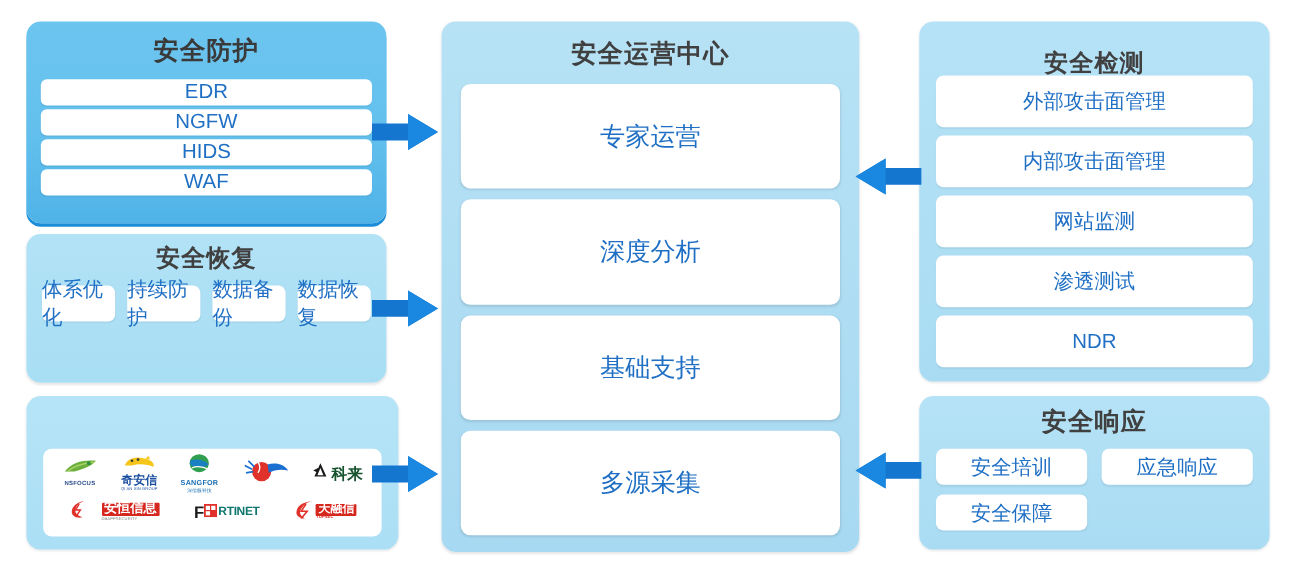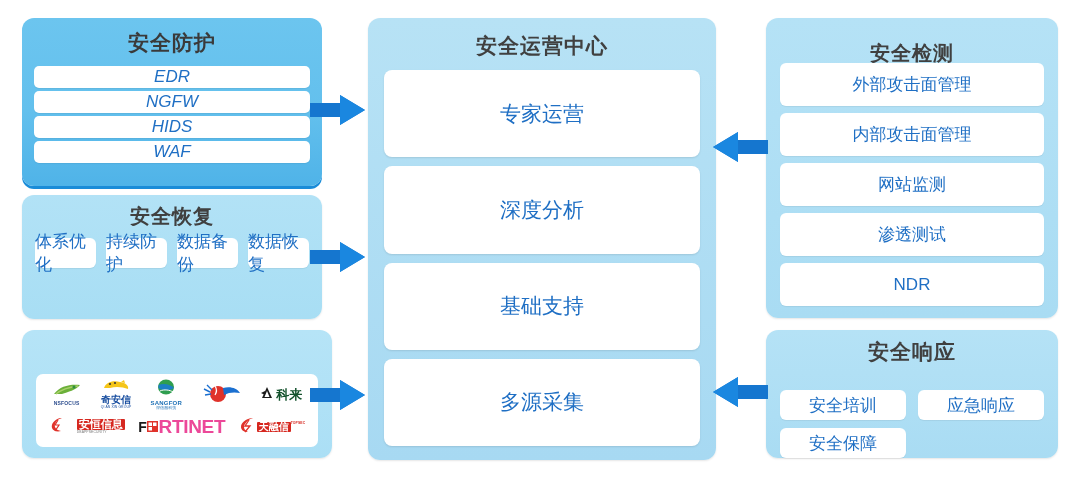--- a/index.html
+++ b/index.html
@@ -48,21 +48,21 @@
   
   #panel-protection {
     left: 22px; top: 18px; width: 300px; height: 168px;
     background: linear-gradient(180deg, #6cc5ef 0%, #63c0ed 55%, #4fb3e8 100%);
     border-radius: 12px;
     box-shadow: 0 3px 0 0 #1a8cd8;
   }
   #panel-protection .panel-title { color: #3a3a3a; padding-top: 14px; font-size: 21px; }
   #panel-protection .chip-stack {
     position: absolute; left: 12px; right: 12px; top: 48px;
-    display: flex; flex-direction: column; gap: 3px; font-style: italic;
+    display: flex; flex-direction: column; gap: 3px;
   }
   #panel-protection .chip { height: 22px; font-size: 17px; border-radius: 5px; }
 
   #panel-recovery {
     left: 22px; top: 195px; width: 300px; height: 124px;
     background: linear-gradient(180deg, #b2e2f6 0%, #a8def4 100%);
   }
   #panel-recovery .panel-title { padding-top: 11px; }
   #panel-recovery .grid2 {
     position: absolute; left: 13px; right: 13px; top: 43px;
@@ -117,21 +117,21 @@
   }
   #detection-list .chip { flex: 1; font-size: 17px; }
 
   #panel-response {
     left: 766px; top: 330px; width: 292px; height: 128px;
     background: linear-gradient(180deg, #b5e2f6 0%, #a9dcf3 100%);
   }
   #panel-response .panel-title { padding-top: 11px; font-size: 21px; }
   #response-grid {
     position: absolute; left: 14px; right: 14px; top: 44px;
-    display: grid; grid-template-columns: 1fr 1fr; gap: 8px 12px; margin-top: 16px;
+    display: grid; grid-template-columns: 1fr 1fr; gap: 8px 12px;
   }
   #response-grid .chip { height: 30px; }
   .slot-empty { visibility: hidden; }
 
   
   .arrow {
     position: absolute;
     width: 56px; height: 34px;
   }
   .arrow svg { display: block; width: 100%; height: 100%; }
@@ -252,33 +252,33 @@
           <span style="display:flex;align-items:center">
             <span style="font-size:14px;font-weight:bold;color:#1a1a1a;letter-spacing:-.3px">F</span>
             <span class="mark" style="margin:0 .5px">
               <svg width="11" height="11" viewBox="0 0 11 11">
                 <rect x="0" y="0" width="11" height="11" fill="#e0322a"></rect>
                 <rect x="1.5" y="1.5" width="3.5" height="3.5" fill="#ffffff"></rect>
                 <rect x="6" y="1.5" width="3.5" height="3.5" fill="#ffffff"></rect>
                 <rect x="1.5" y="6" width="3.5" height="3.5" fill="#ffffff"></rect>
               </svg>
             </span>
-            <span style="font-size:19px;font-weight:bold;color:#ec4899;letter-spacing:-.3px">RTINET</span>
+            <span style="font-size:10px;font-weight:bold;color:#0f766e;letter-spacing:-.3px">RTINET</span>
           </span>
         </div>
 
         <div class="logo">
           <span style="display:flex;align-items:center;gap:2px">
             <span class="mark">
               <svg width="16" height="16" viewBox="0 0 16 16">
                 <path d="M13 1 C6 2 2 6 2 10 C2 13 5 15 9 15 C5 13 4 10 6 7 C8 4 10 2 14 1 Z" fill="#e0322a"></path>
                 <path d="M10 3 L6 9 L11 9 L6 15" stroke="#e0322a" stroke-width="1.3" fill="none"></path>
               </svg>
             </span>
-            <span style="display:flex;flex-direction:row;align-items:flex-start">
+            <span style="display:flex;flex-direction:column;align-items:flex-start">
               <span class="cnmark" style="color:#fff;background:#d6271f;padding:0 2px;border-radius:1px;font-size:10px">天融信</span>
               <span class="submark" style="color:#d6271f;font-weight:bold">TOPSEC</span>
             </span>
           </span>
         </div>
       </div>
 
     </div>
   </div>
 

